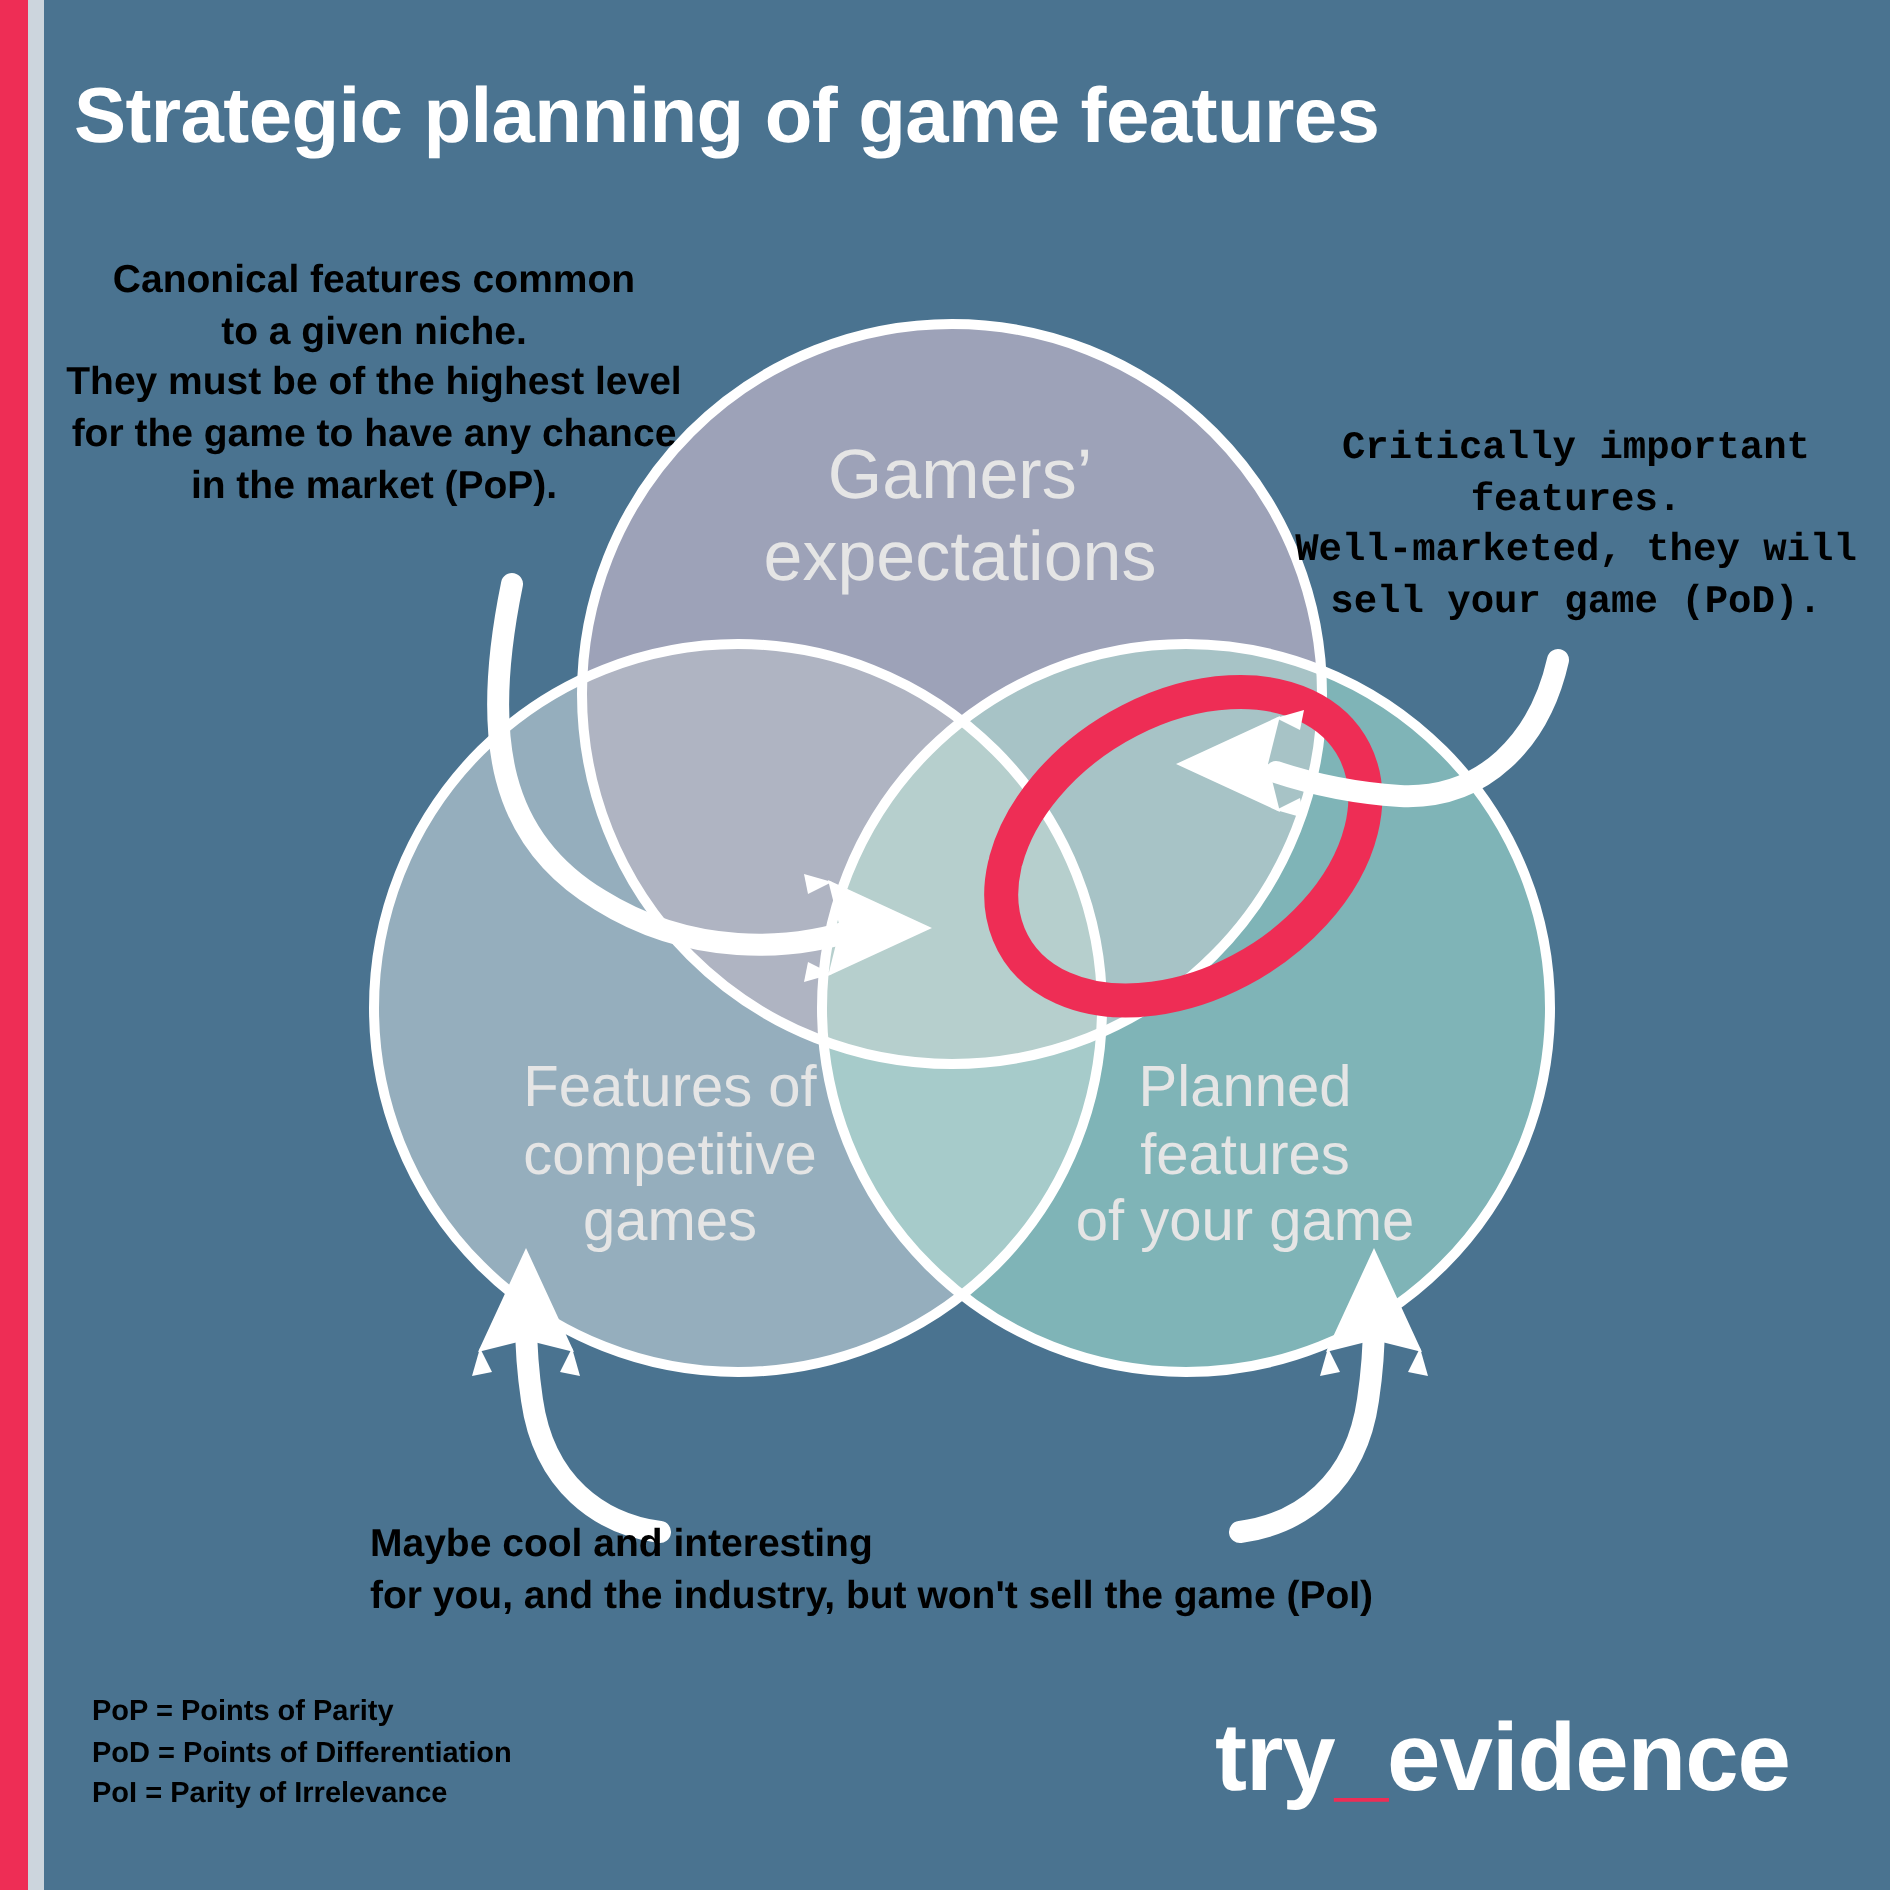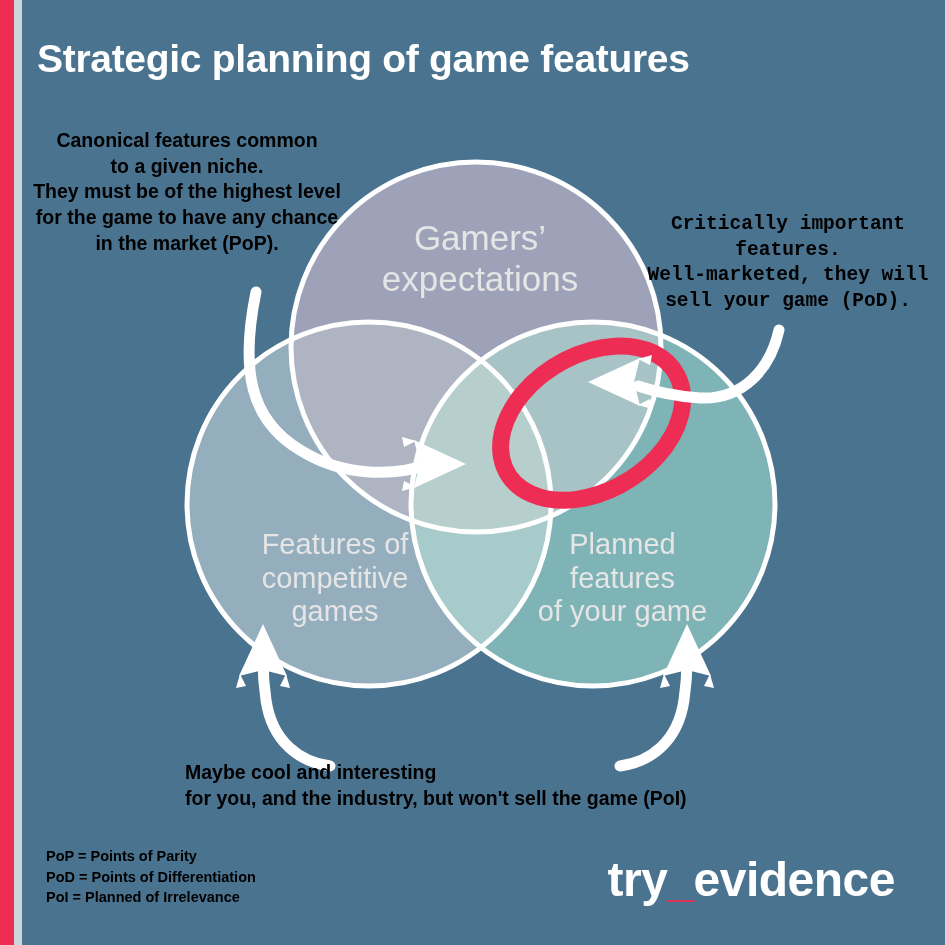--- a/index.html
+++ b/index.html
@@ -245,18 +245,18 @@
 in the market (PoP).</div>
   <div class="annot annot-topright">Critically important features.
 Well-marketed, they will
 sell your game (PoD).</div>
   <div class="annot annot-bottom">Maybe cool and interesting
 for you, and the industry, but won't sell the game (PoI)</div>
 
   <div class="legend">
     <div>PoP = Points of Parity</div>
     <div>PoD = Points of Differentiation</div>
-    <div>PoI = Planned of Irrelevance</div>
+    <div>PoI = Parity of Irrelevance</div>
   </div>
 
   <div class="logo"><span>try</span><span class="us">_</span><span>evidence</span></div>
 
 </div>
 
 </body></html>

